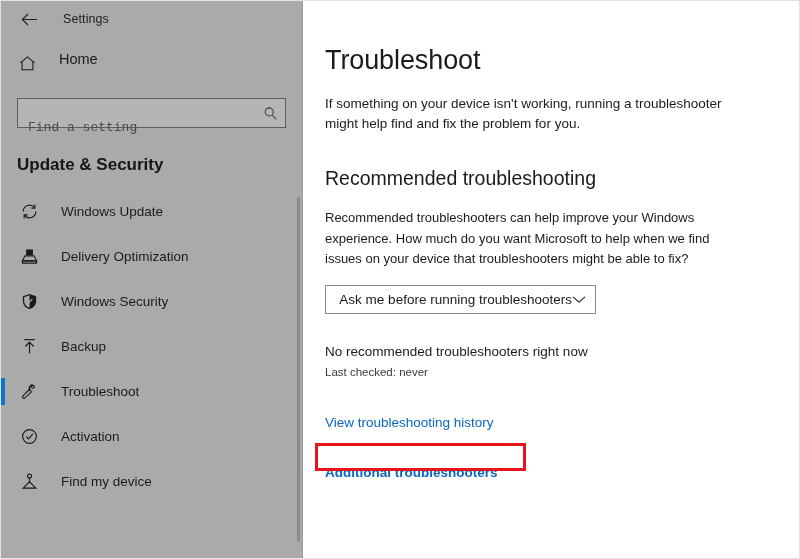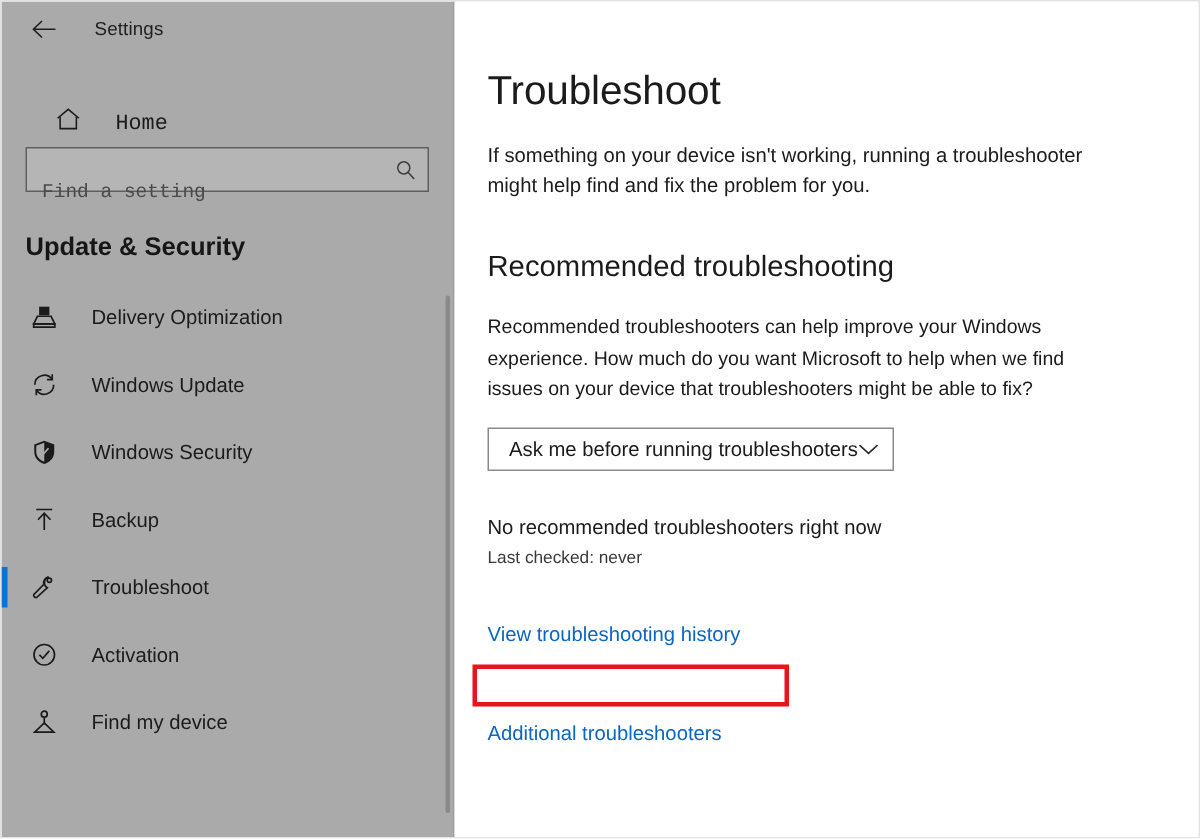--- a/index.html
+++ b/index.html
@@ -51,25 +51,24 @@
 
   .app-title {
     margin-left: 19px;
     font-size: 12.5px;
     color: #1f1f1f;
     letter-spacing: .1px;
   }
 
   .home-row {
     display: flex;
-    align-items: flex-end;
+    align-items: flex-start;
     height: 40px;
-    padding-left: 32px;
+    padding-left: 14px;
     margin-top: 14px;
-    font-family: Liberation Mono, monospace;
   }
   .home-icon {
     width: 24px; height: 24px;
     display: flex; align-items: center; justify-content: center;
     color: #1b1b1b;
   }
   .home-label {
     margin-left: 20px;
     font-size: 14.5px;
     color: #1b1b1b;
@@ -236,21 +235,22 @@
     width: 211px;
     height: 28px;
     border: 3px solid #e8131b;
     background: transparent;
     pointer-events: none;
   }
 
   .link-additional {
     position: absolute;
     left: 22px;
-    top: 480px;
+    top: 464px;
+    font-weight: bold;
   }
 </style>
 </head>
 <body>
 
 <div class="window">
 
   <div class="sidebar">
 
     <div class="titlebar">
@@ -283,39 +283,39 @@
     </div>
 
     <div class="section-title">Update &amp; Security</div>
 
     <ul class="nav-list">
 
       <li class="nav-item">
 
         <span class="nav-icon">
           <svg width="19" height="19" viewBox="0 0 20 20" fill="none" stroke="currentColor" stroke-width="1.2">
-            <rect x="6.4" y="2.6" width="7.2" height="6" fill="currentColor" stroke="none"></rect>
-            <path d="M2.6 14.6 L5.2 9.3 H14.8 L17.4 14.6 Z"></path>
-            <path d="M2.6 14.6 H17.4 V16.9 H2.6 Z"></path>
-          </svg>
-        </span>
-        <span class="nav-label">Delivery Optimization</span>
-      </li>
-
-      <li class="nav-item">
-
-        <span class="nav-icon">
-          <svg width="19" height="19" viewBox="0 0 20 20" fill="none" stroke="currentColor" stroke-width="1.2">
             <path d="M3.4 10 A6.6 6.6 0 0 1 15.4 6.2"></path>
             <path d="M16.6 10 A6.6 6.6 0 0 1 4.6 13.8"></path>
             <path d="M15.6 2.7 L15.6 6.4 L11.9 6.4"></path>
             <path d="M4.4 17.3 L4.4 13.6 L8.1 13.6"></path>
           </svg>
         </span>
         <span class="nav-label">Windows Update</span>
+      </li>
+
+      <li class="nav-item">
+
+        <span class="nav-icon">
+          <svg width="19" height="19" viewBox="0 0 20 20" fill="none" stroke="currentColor" stroke-width="1.2">
+            <rect x="6.4" y="2.6" width="7.2" height="6" fill="currentColor" stroke="none"></rect>
+            <path d="M2.6 14.6 L5.2 9.3 H14.8 L17.4 14.6 Z"></path>
+            <path d="M2.6 14.6 H17.4 V16.9 H2.6 Z"></path>
+          </svg>
+        </span>
+        <span class="nav-label">Delivery Optimization</span>
       </li>
 
       <li class="nav-item">
 
         <span class="nav-icon">
           <svg width="19" height="19" viewBox="0 0 20 20">
             <path d="M10 2 L17 4.6 V9.6 C17 14.1 13.9 16.8 10 18.2 C6.1 16.8 3 14.1 3 9.6 V4.6 Z" fill="currentColor"></path>
             <path d="M10 3.4 V16.7 C6.9 15.4 4.4 13.2 4.4 9.6 V5.5 Z" fill="#aaaaaa"></path>
             <path d="M7.6 9.6 L9.3 11.4 L13 7.2" stroke="#aaaaaa" stroke-width="1.3" fill="none"></path>
           </svg>

